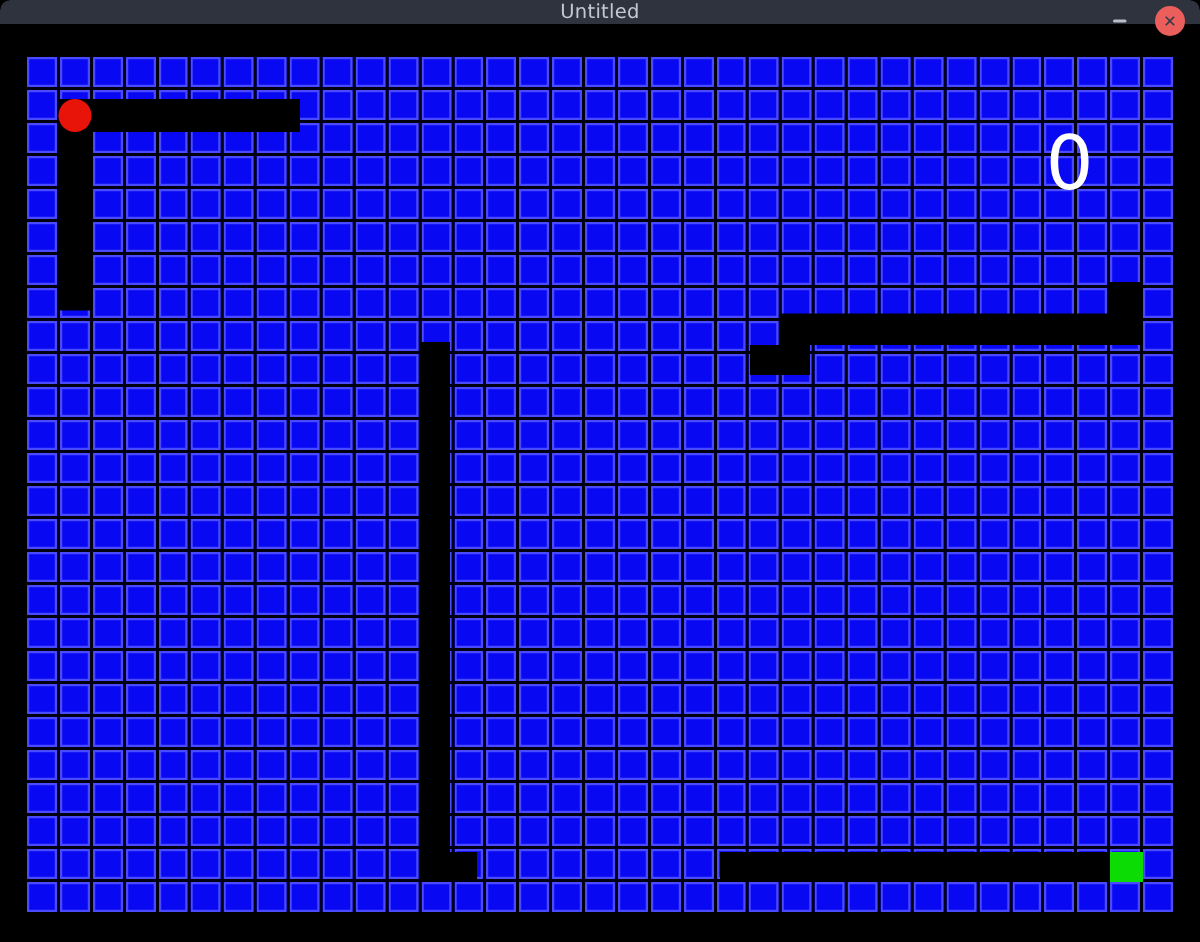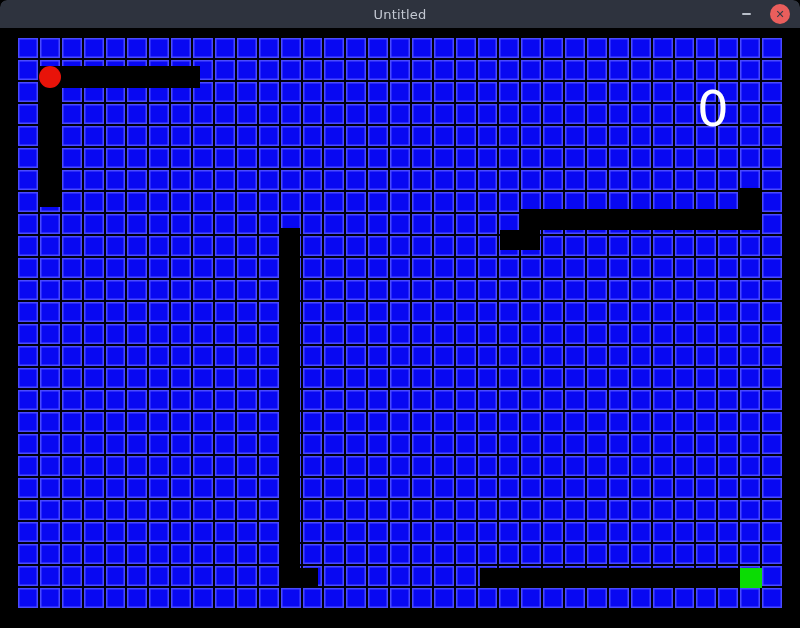--- a/index.html
+++ b/index.html
@@ -15,21 +15,21 @@
     --wall:#000000;
     --apple:#e81309;
     --head:#0bdc04;
     --score:#ffffff;
   }
   *{margin:0;padding:0;box-sizing:border-box;}
   html,body{width:800px;height:628px;overflow:hidden;background:#000;
     font-family:"DejaVu Sans","Liberation Sans",sans-serif;}
   .window{width:800px;height:628px;background:var(--frame-bg);
     border-radius:7px 7px 0 0;overflow:hidden;position:relative;}
-  .titlebar{height:28px;background:var(--titlebar-bg);position:relative;
+  .titlebar{height:16px;background:var(--titlebar-bg);position:relative;
     display:flex;align-items:center;justify-content:center;
     border-radius:7px 7px 0 0;}
   .title{font-size:13px;color:var(--title-color);letter-spacing:.2px;}
   .controls{position:absolute;right:10px;top:0;height:28px;
     display:flex;align-items:center;gap:15px;}
   .min-btn{width:18px;height:18px;display:flex;align-items:center;
     justify-content:center;cursor:pointer;}
   .min-dash{width:9px;height:2px;background:var(--min-color);border-radius:1px;}
   .close-btn{width:20px;height:20px;border-radius:50%;background:var(--close-bg);
     display:flex;align-items:center;justify-content:center;cursor:pointer;}

